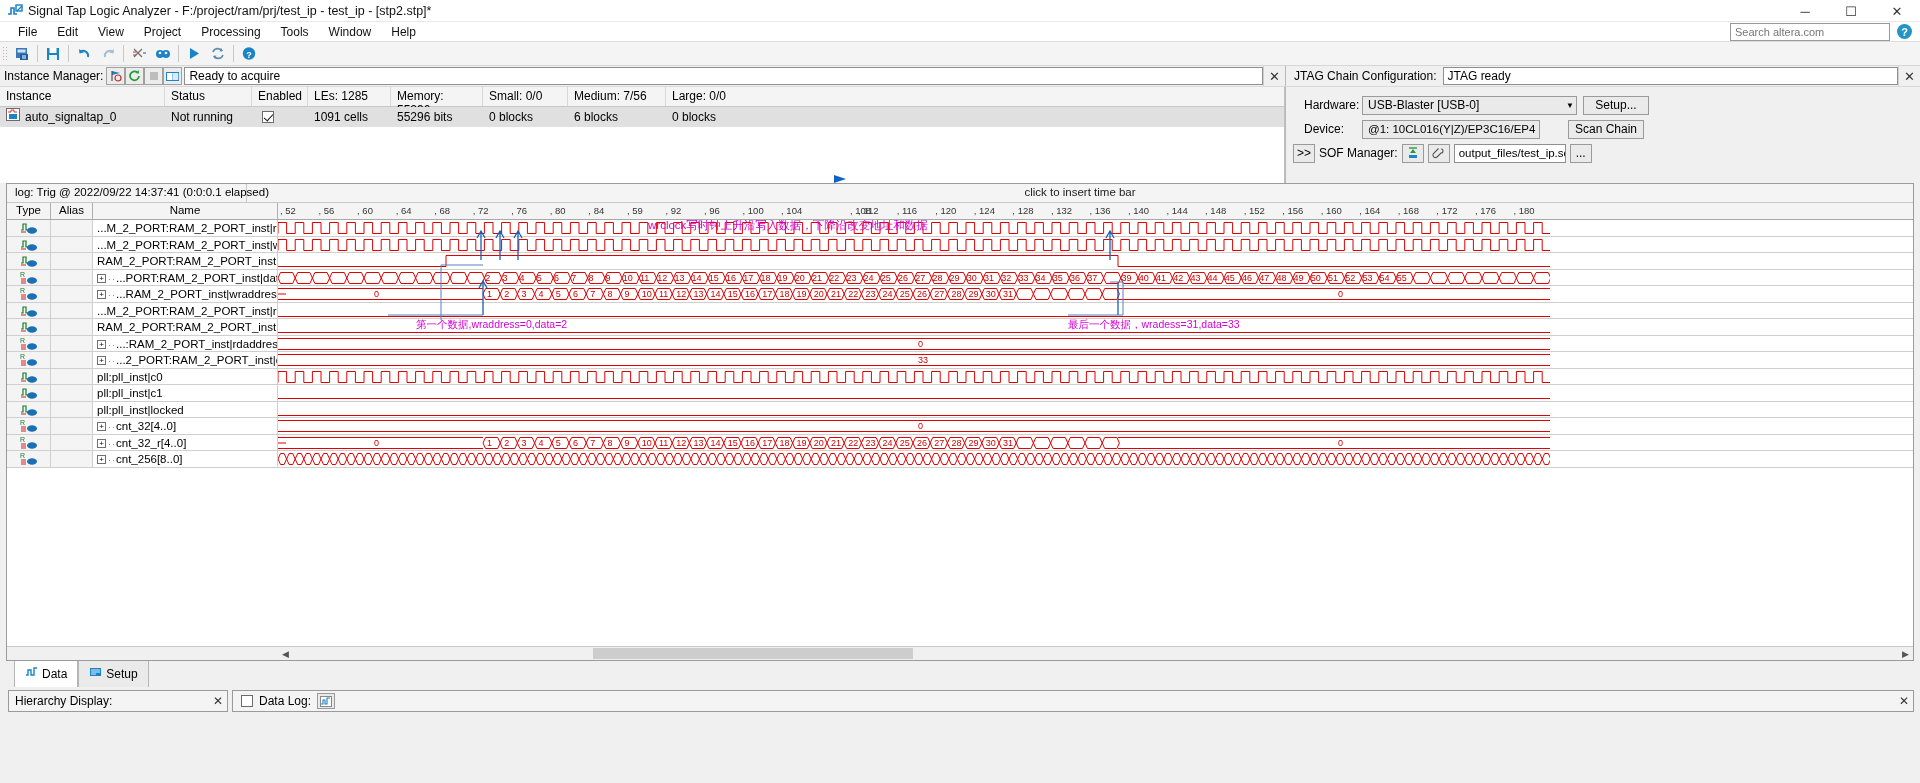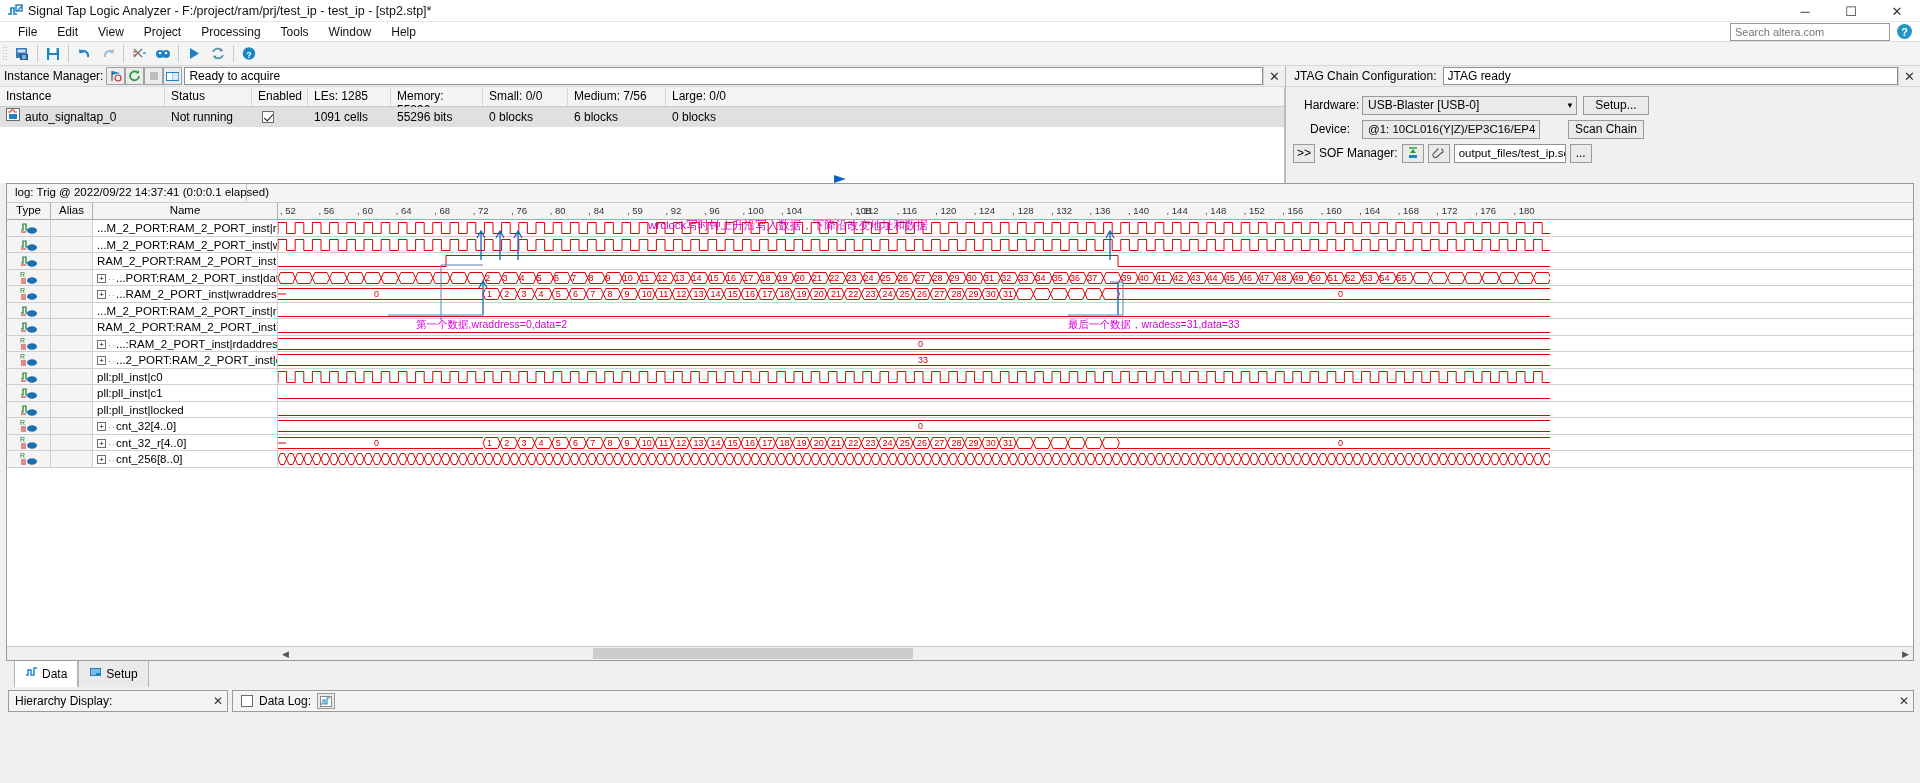--- a/index.html
+++ b/index.html
@@ -58,21 +58,21 @@
   .inst-header div { padding:2px 6px; border-right:1px solid #d8d8d8; }
   .inst-row { display:flex; height:20px; background:#e0e0e0; font-size:12px; align-items:center; }
   .inst-row > div { padding:0 6px; height:20px; line-height:20px; }
   .chk { width:12px; height:12px; border:1px solid #6b6b6b; background:#fff; display:inline-block;
          position:relative; vertical-align:middle;}
   .chk::after { content:""; position:absolute; left:3px; top:0px; width:4px; height:8px;
                 border:solid #111; border-width:0 1.6px 1.6px 0; transform:rotate(42deg); }
   
   .jtag-panel { width:635px; background:#f0f0f0; display:flex; flex-direction:column;
                 border-left:1px solid #b8b8b8;}
-  .jtag-line { display:flex; align-items:center; height:24px; padding-left:18px; gap:6px;text-align:center; }
+  .jtag-line { display:flex; align-items:center; height:24px; padding-left:18px; gap:6px; }
   .jtag-line .lbl { width:52px; font-size:12px; }
   .combo { height:19px; background:#eaeaea; border:1px solid #9a9a9a; font-size:12px;
            display:flex; align-items:center; padding:0 2px 0 5px; position:relative;
            white-space:nowrap; overflow:hidden;}
   .combo .arrow { margin-left:auto; font-size:8px; padding-left:6px; }
   .btn { height:19px; border:1px solid #9a9a9a; background:#eaeaea; font-size:12px;
          display:flex; align-items:center; justify-content:center; padding:0 8px;
          white-space:nowrap;}
   
   .wave-wrap { margin:0 6px; border:1px solid #9b9b9b; background:#fff; height:478px;
@@ -339,20 +339,21 @@
       <div style="height:19px;background:#fff;border:1px solid #8f8f8f;font-size:11.5px;padding:1px 4px;line-height:15px;width:112px;overflow:hidden;white-space:nowrap;">output_files/test_ip.sof</div>
       <div class="btn" style="width:22px;padding:0;">...</div>
     </div>
   </div>
 </div>
 
 <div class="wave-wrap">
 
   <div class="wave-topbar">
     <div class="wave-log">log: Trig @ 2022/09/22 14:37:41 (0:0:0.1 elapsed)</div>
+    <div class="wave-insert">click to insert time bar</div>
   </div>
 
   <div class="grid-head">
     <div class="col-type">Type</div>
     <div class="col-alias">Alias</div>
     <div class="col-name">Name</div>
     <div class="ruler" id="ruler">
         <span class="tick" style="left: 2px;">, 52</span>
         <span class="tick" style="left: 40.5455px;">, 56</span>
         <span class="tick" style="left: 79.0909px;">, 60</span>

